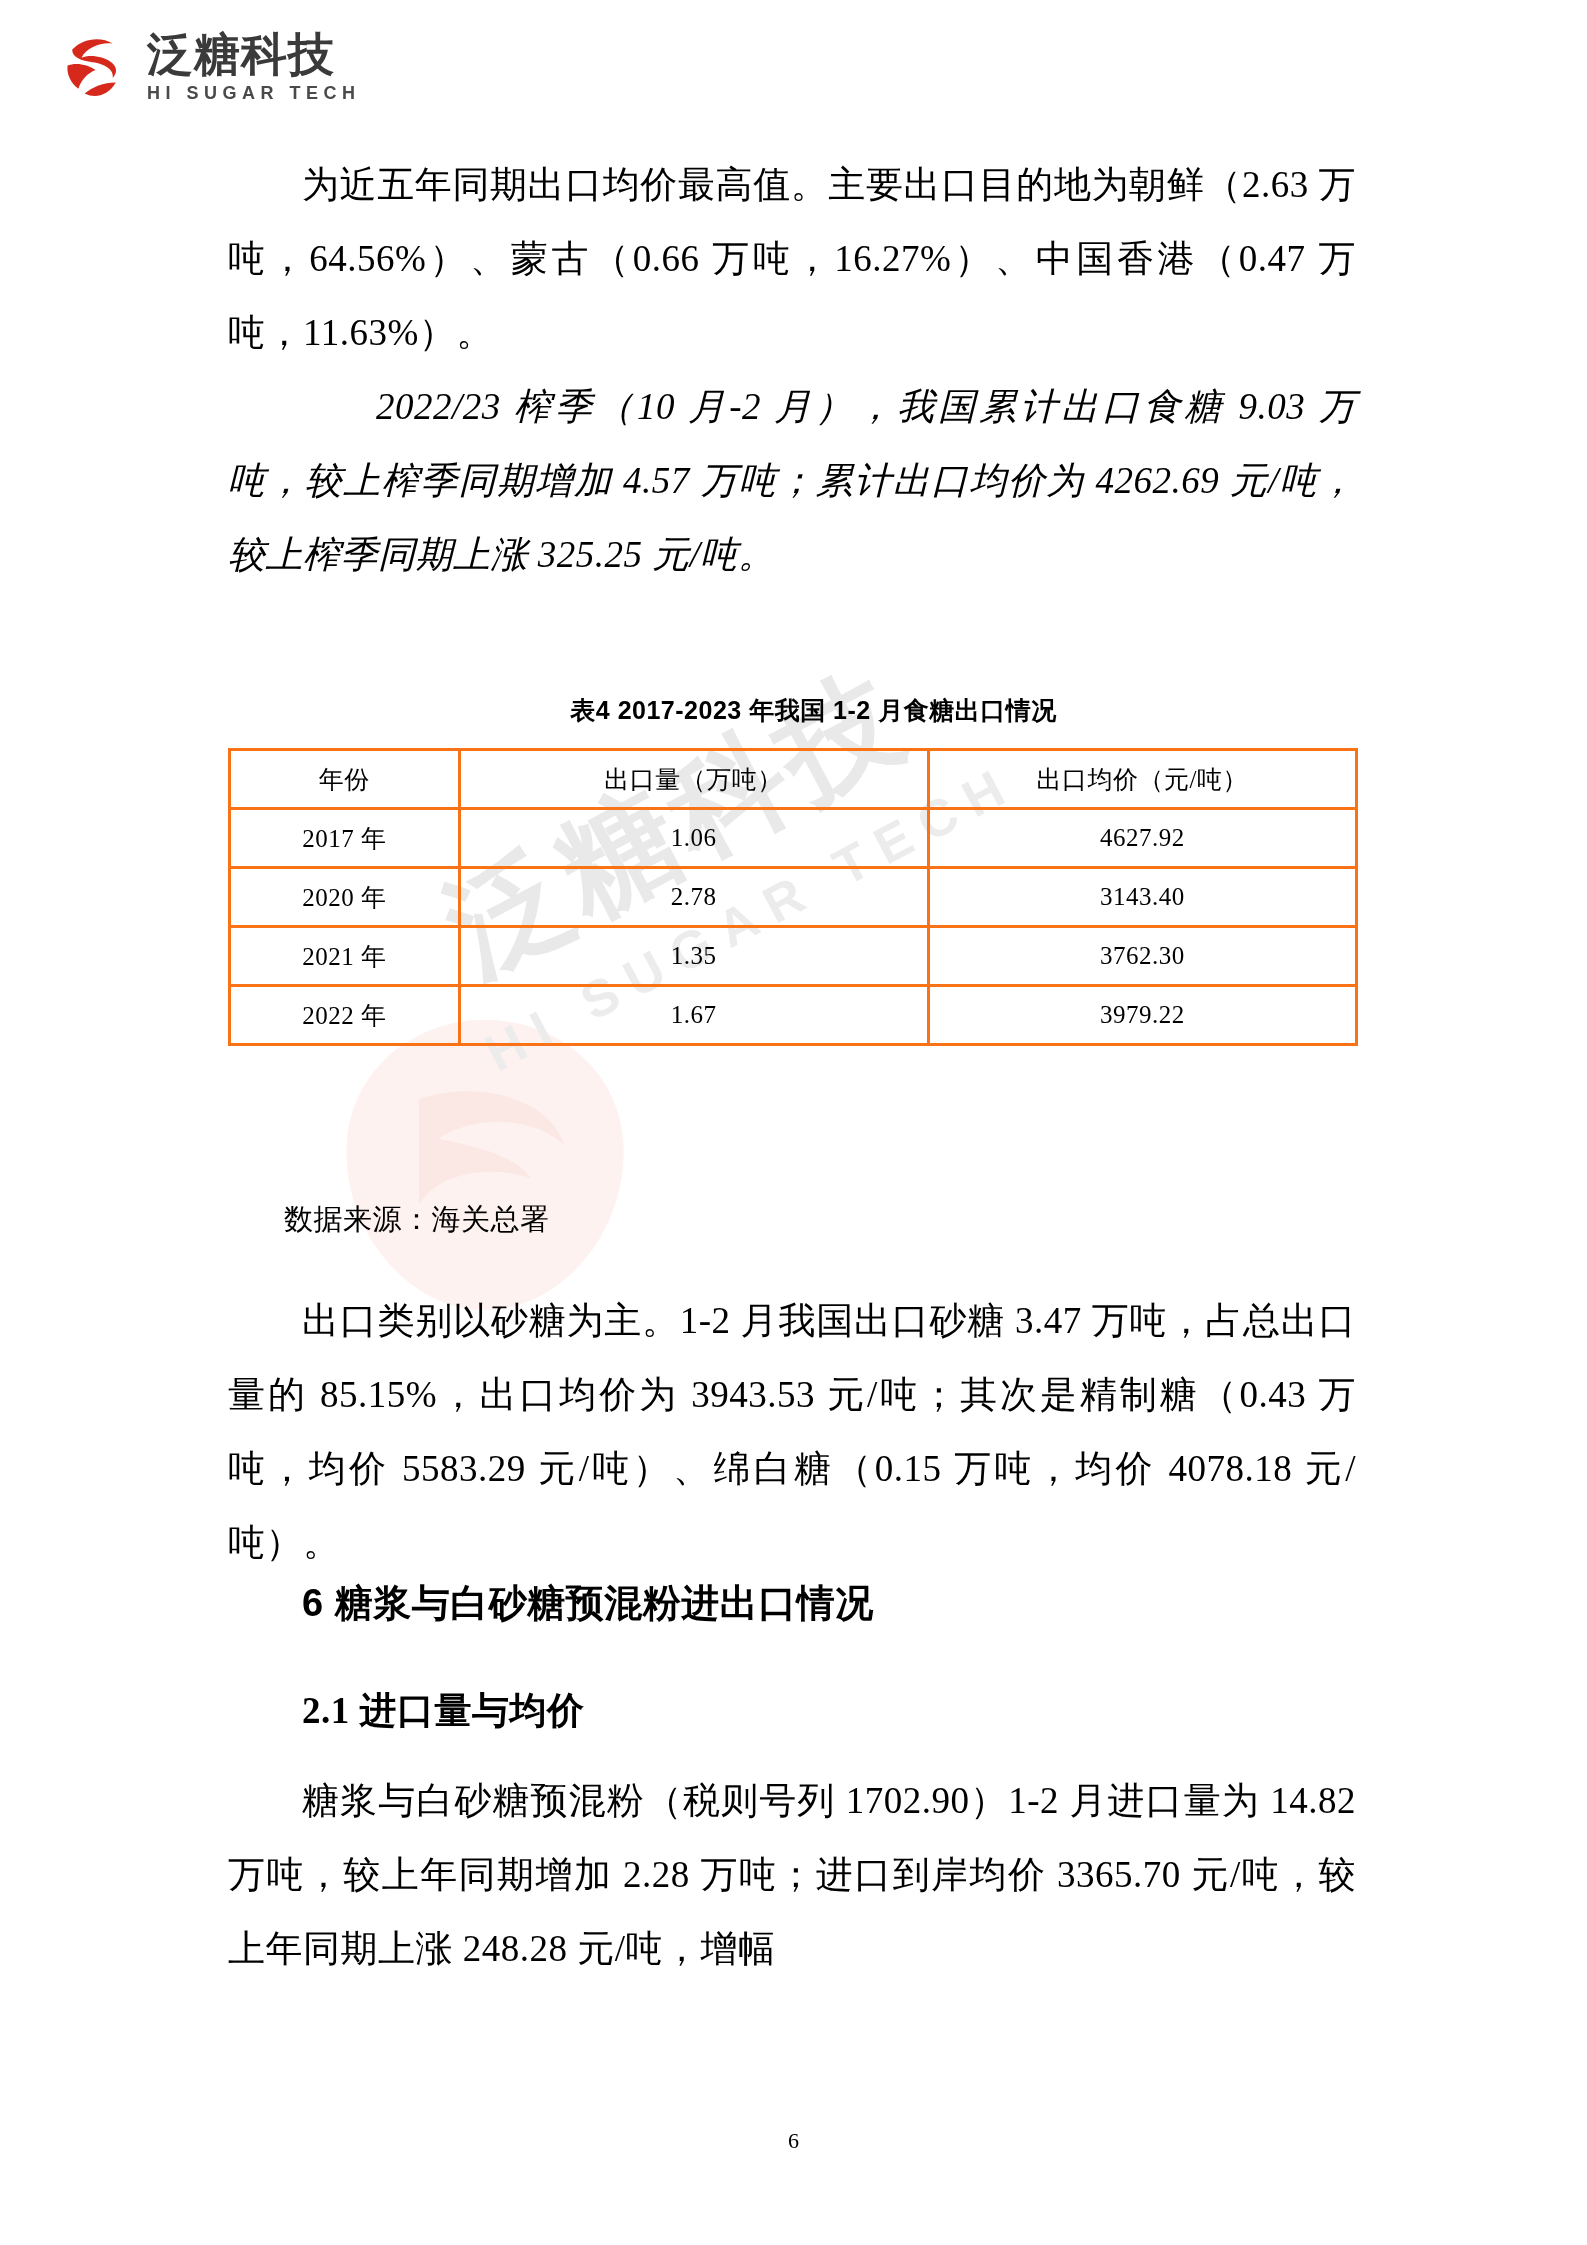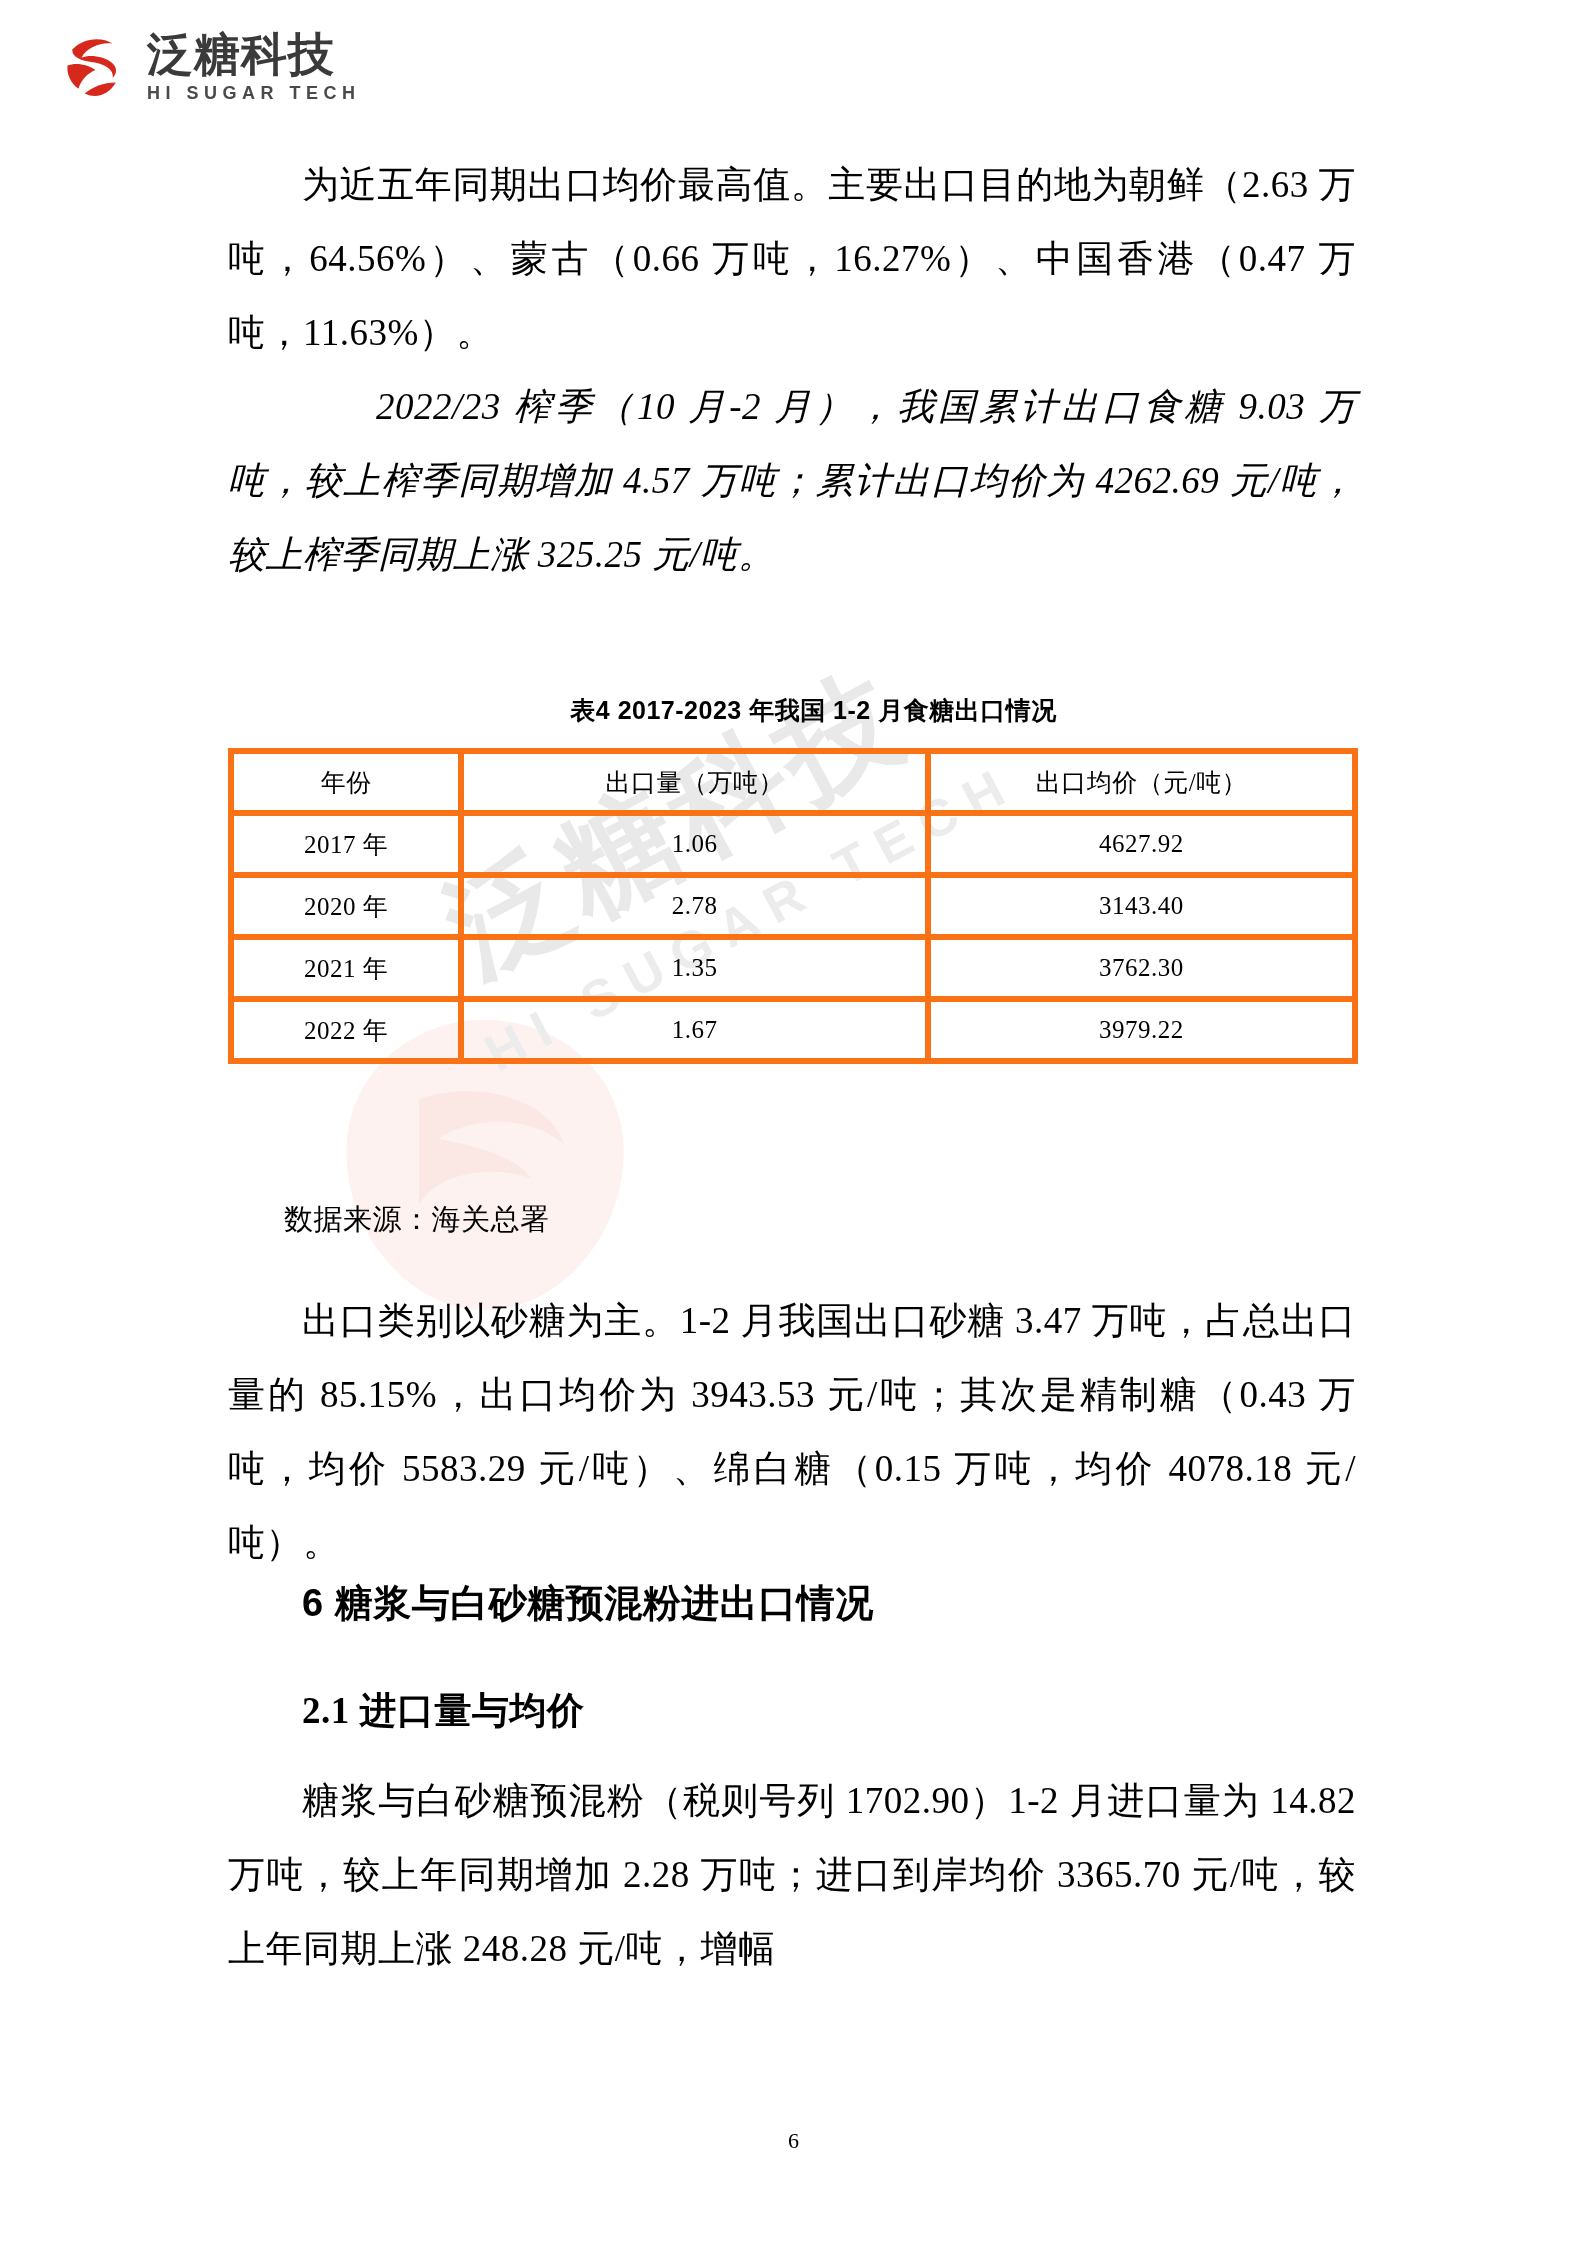--- a/index.html
+++ b/index.html
@@ -127,21 +127,21 @@
   table.data {
     position: absolute;
     left: 228px;
     width: 1130px;
     border-collapse: collapse;
     font-size: 25px;
     color: #000;
     background: transparent;
   }
   table.data td {
-    border: 6px solid #f97316;
+    border: 3px solid #f97316;
     height: 54px;
     text-align: center;
     vertical-align: middle;
     letter-spacing: 0.5px;
     background: transparent;
   }
   table.data td.c0 { width: 228px; }
   table.data td.c1 { width: 472px; }
   table.data td.c2 { width: 430px; }
 

